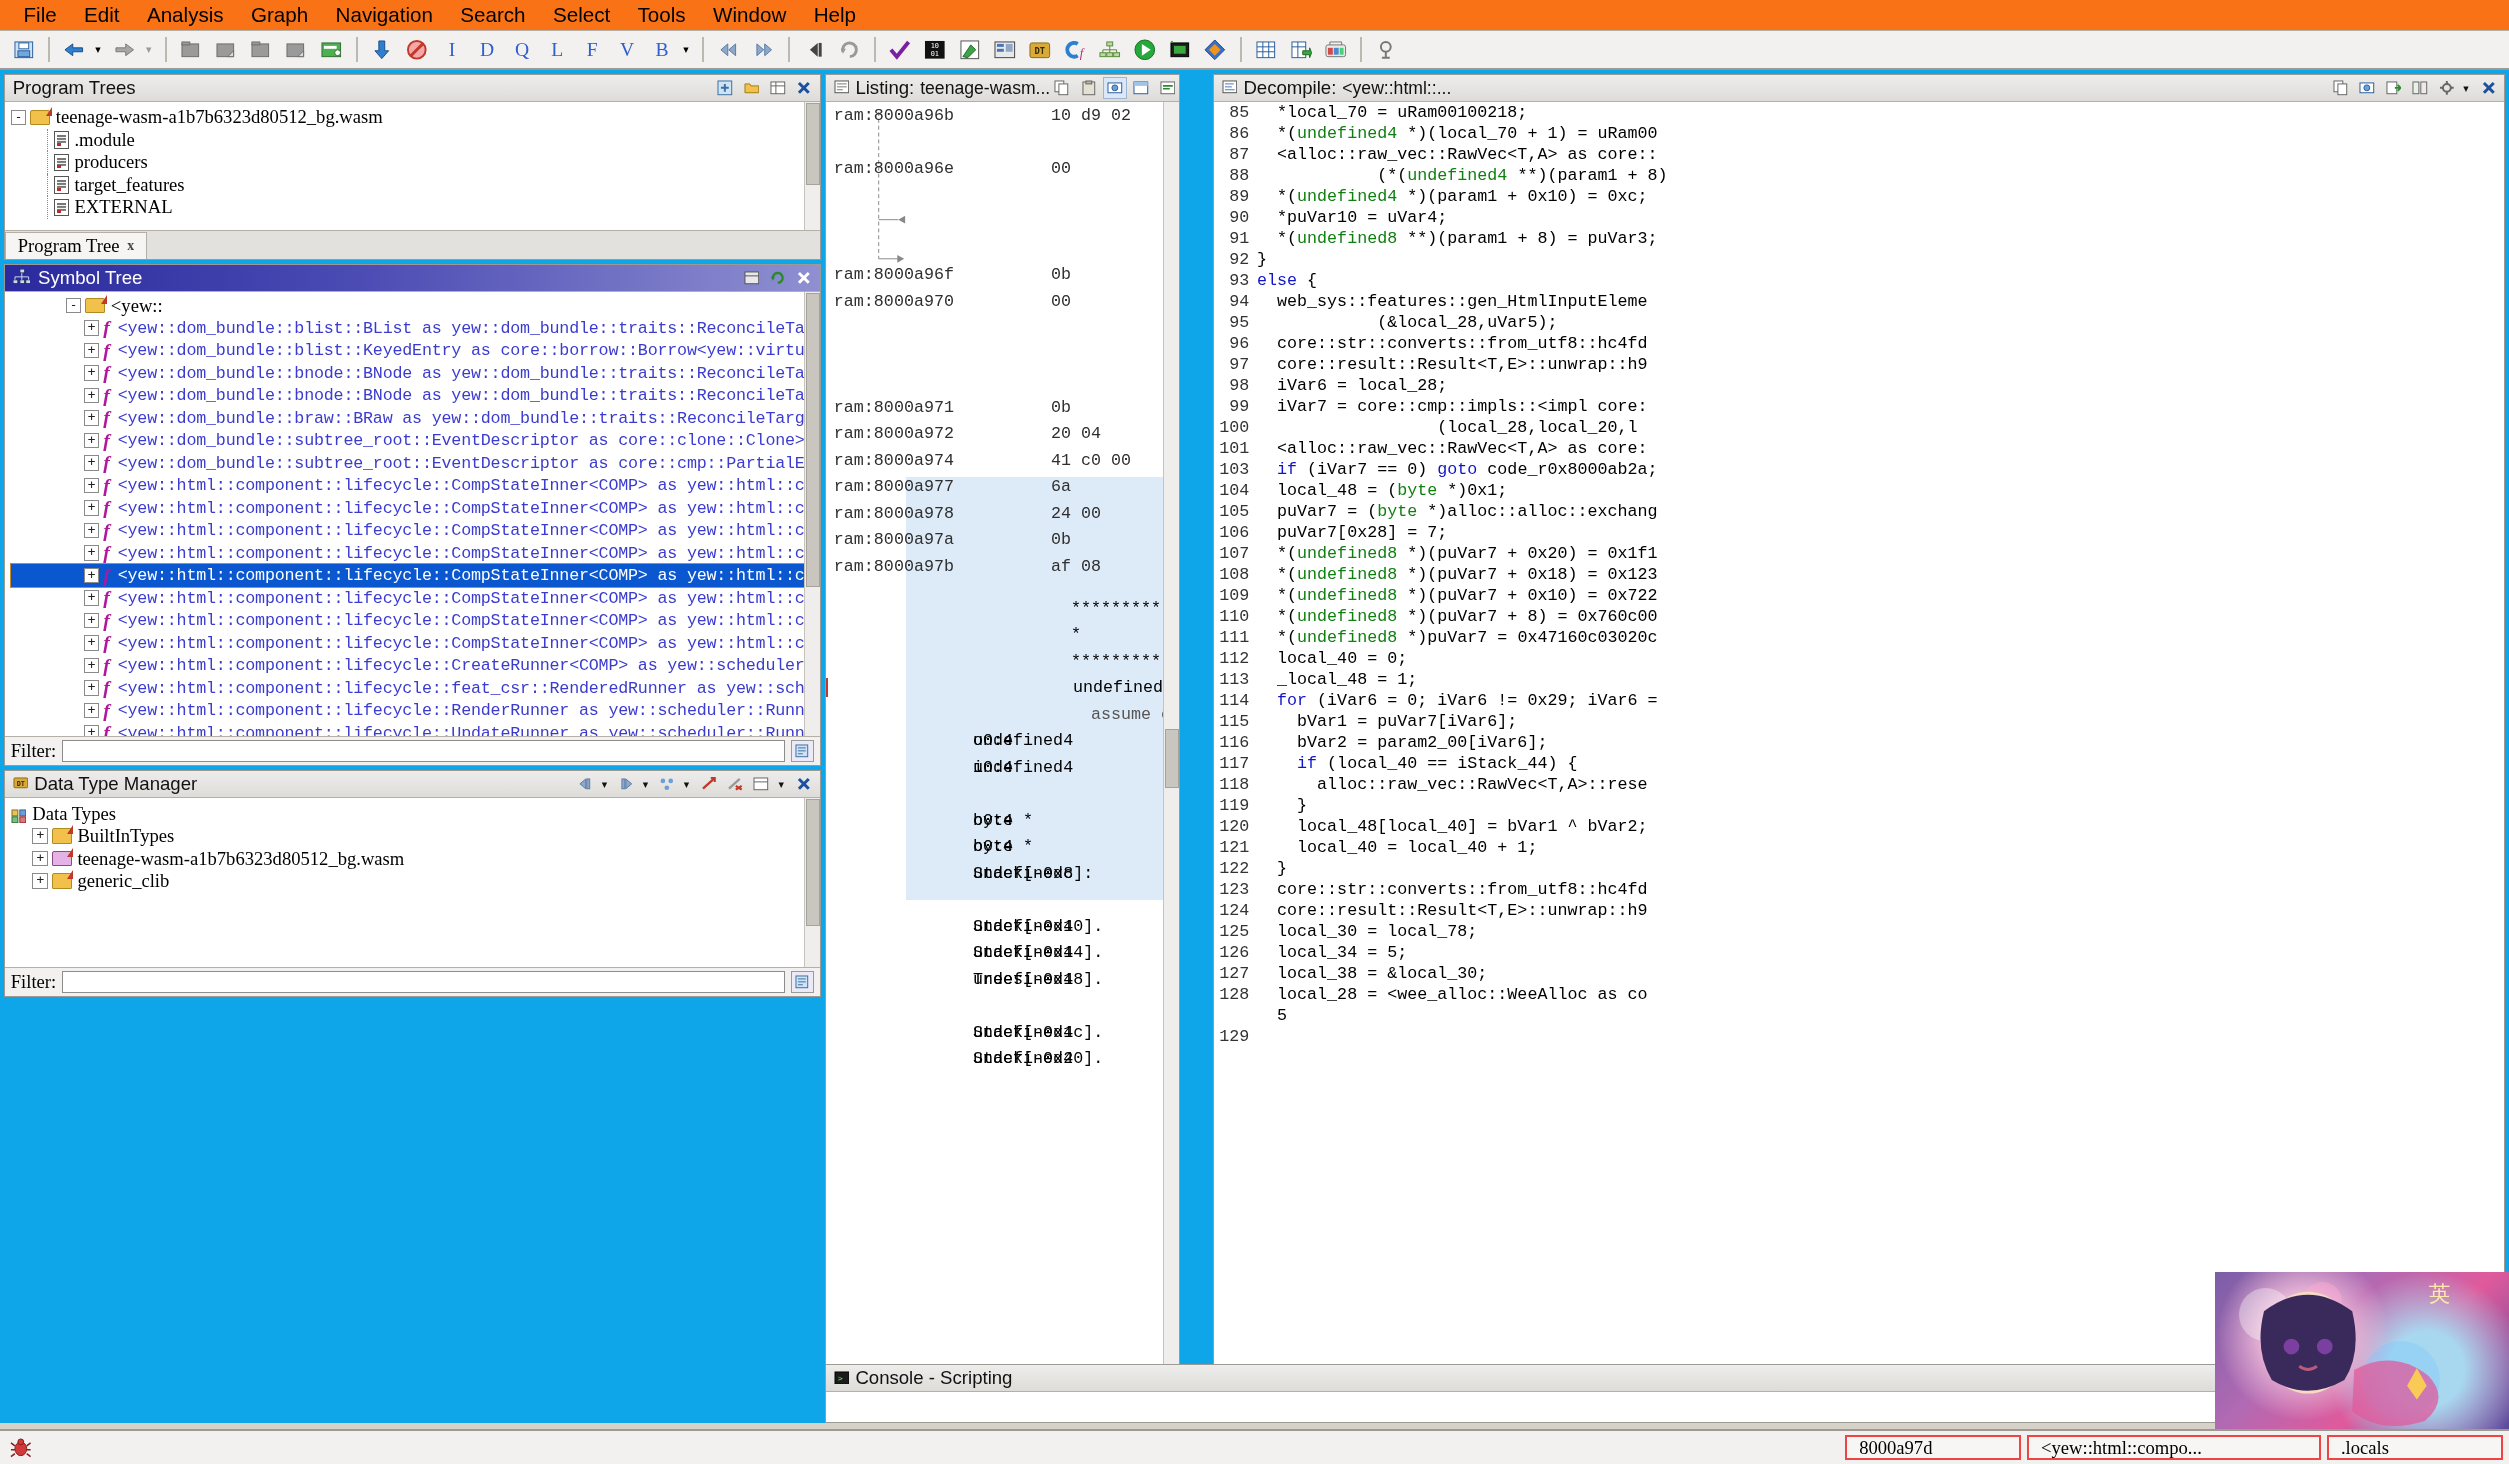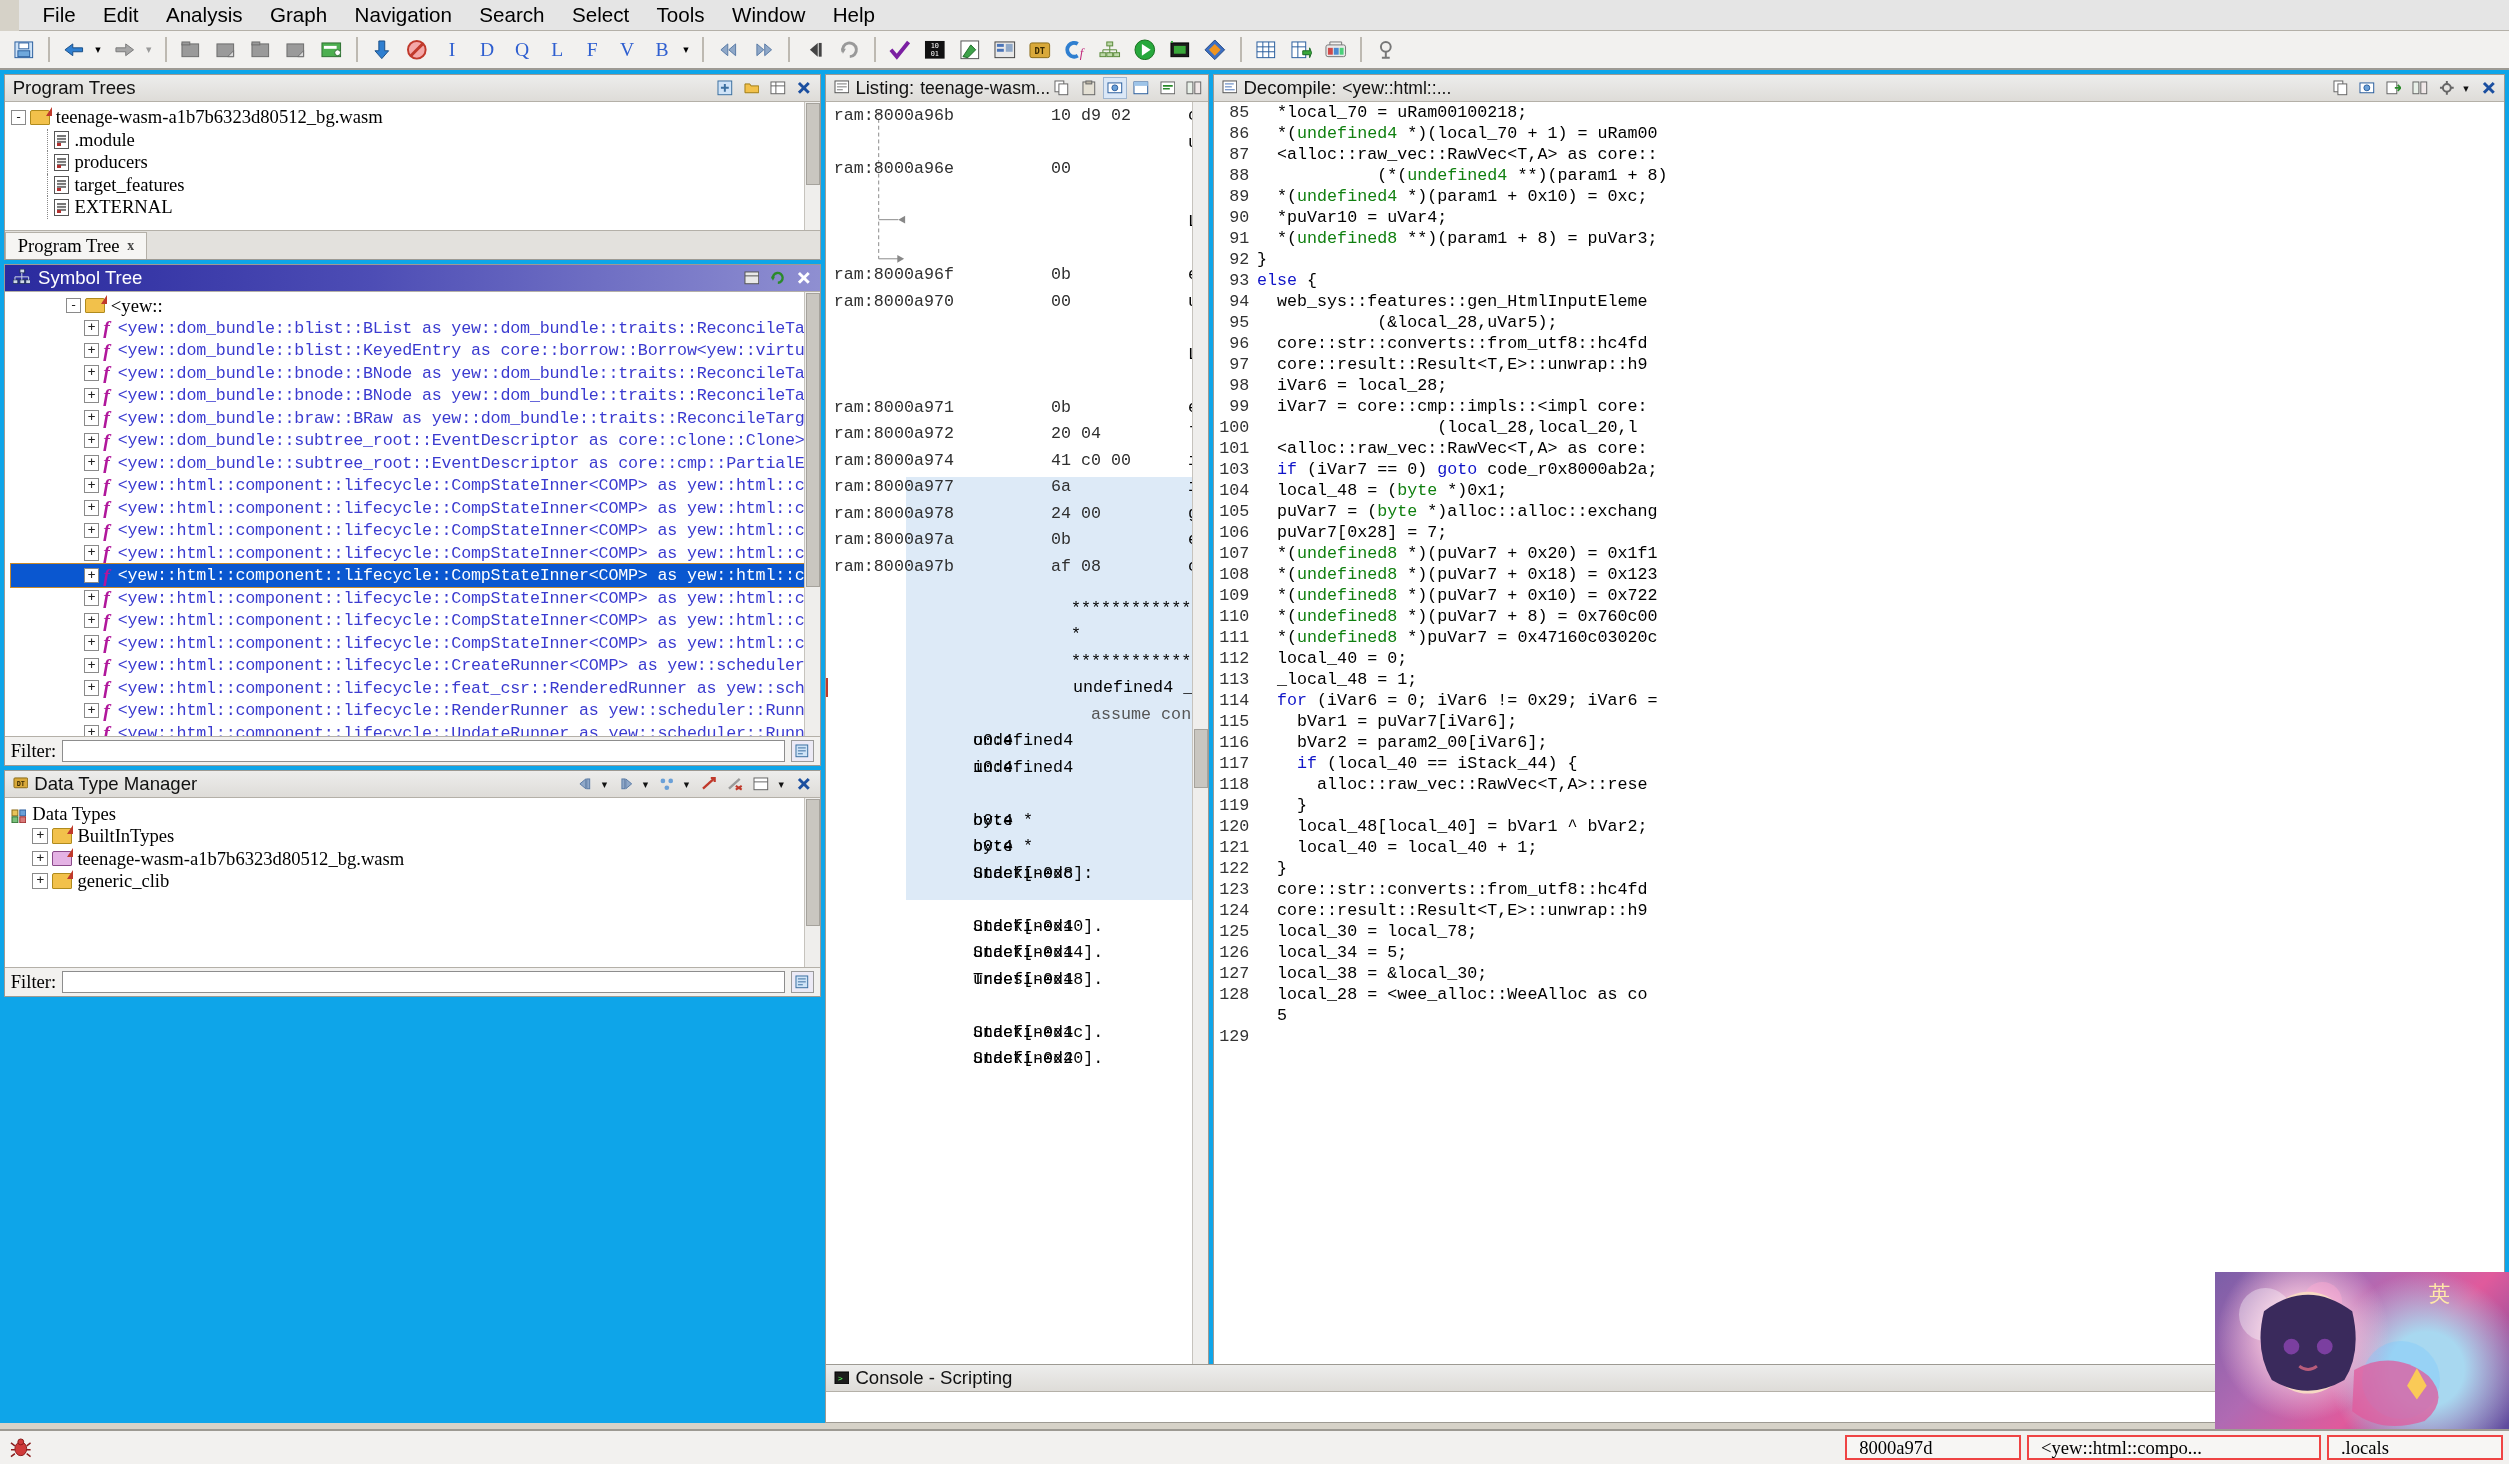--- a/index.html
+++ b/index.html
@@ -6,24 +6,23 @@
   html, body { margin:0; padding:0; }
   body {
     width:2509px; height:1464px;
     font-family:"Liberation Sans", sans-serif;
     font-size:18.6px;
     background:#d6d2c8;
     overflow:hidden;
   }
   
   #menubar {
-    height:31px; background:#e5e5e5;
+    height:31px; background:#f97316;
     display:flex; align-items:center; padding-left:9.8px;
     border-bottom:1px solid #b4b0a8;
-    margin-left:19px;
   }
   #menubar .mi { padding:2px 13.7px; font-size:20.6px; color:#000; cursor:default; }
 
   
   #toolbar {
     height:39px; background:#f2f1ef;
     display:flex; align-items:center; padding-left:5.9px;
     border-bottom:2px solid #9d9a93;
   }
   .tbtn { width:33px; height:33px; display:flex; align-items:center;
@@ -697,21 +696,21 @@
       <input placeholder="" style="">
       <span class="fbtn">
         <svg width="13.7" height="13.7" viewBox="0 0 14 14">
             <rect x="1" y="1" width="12" height="12" fill="#cfe3f7" stroke="#3b6fa0"></rect>
             <path d="M3 4 H11 M3 7 H11 M3 10 H8" stroke="#3b6fa0"></path>
           </svg>
       </span>
     </div>
   </div>
 
-  <div class="win" id="listing" style="left:825px; top:3.9px; width:384px; height:1313px;">
+  <div class="win" id="listing" style="left:825px; top:3.9px; width:355px; height:1313px;">
     <div class="titlebar">
       <span style="margin-right:5.9px">
         <svg width="15.7" height="13.7" viewBox="0 0 16 14">
             <rect x="1" y="1" width="14" height="12" fill="#fff" stroke="#555"></rect>
             <path d="M3 4 H13 M3 7 H13 M3 10 H9" stroke="#777"></path>
           </svg>
       </span>
       <span class="ttl" style="margin-right:5.9px">Listing:</span>
       <span style="margin-right:auto;font-size:17.6px">teenage-wasm...</span>
       <span class="tb-icons">

